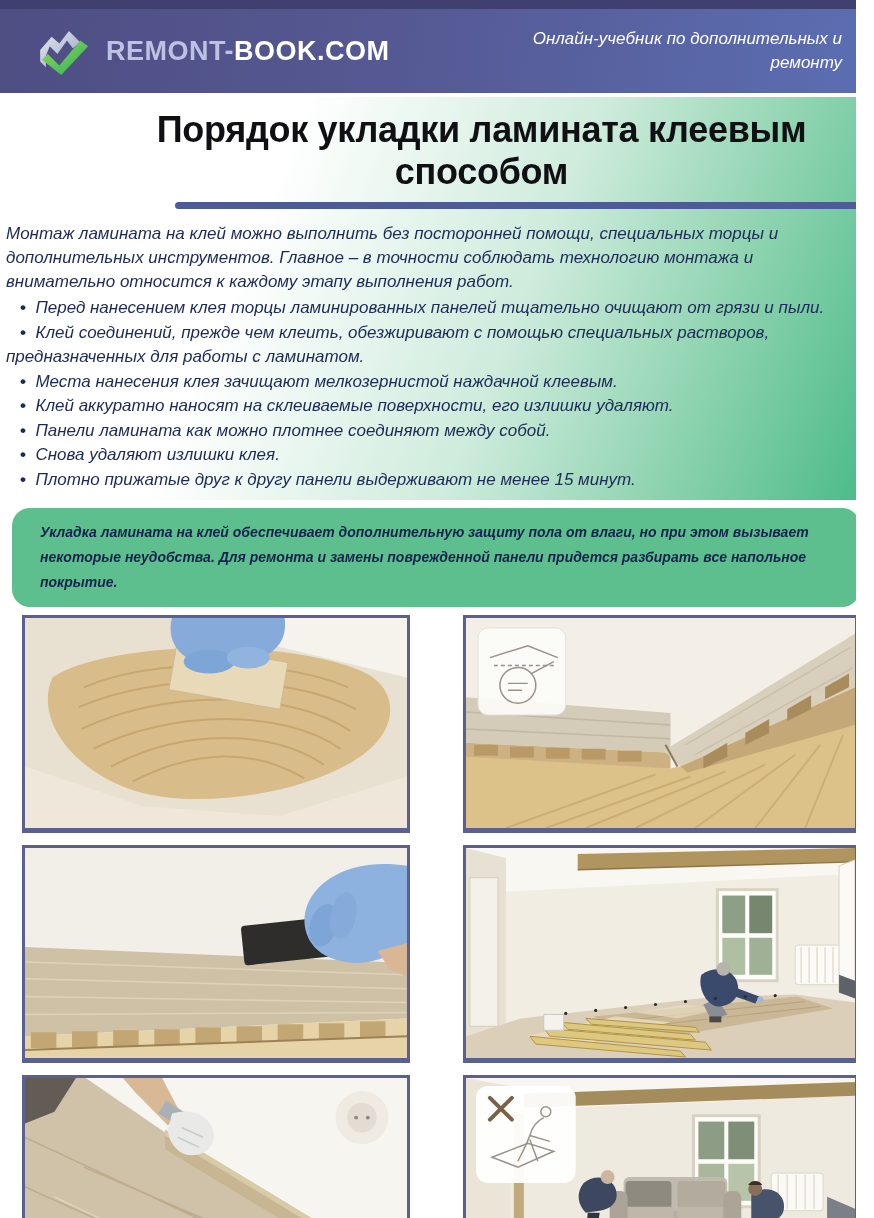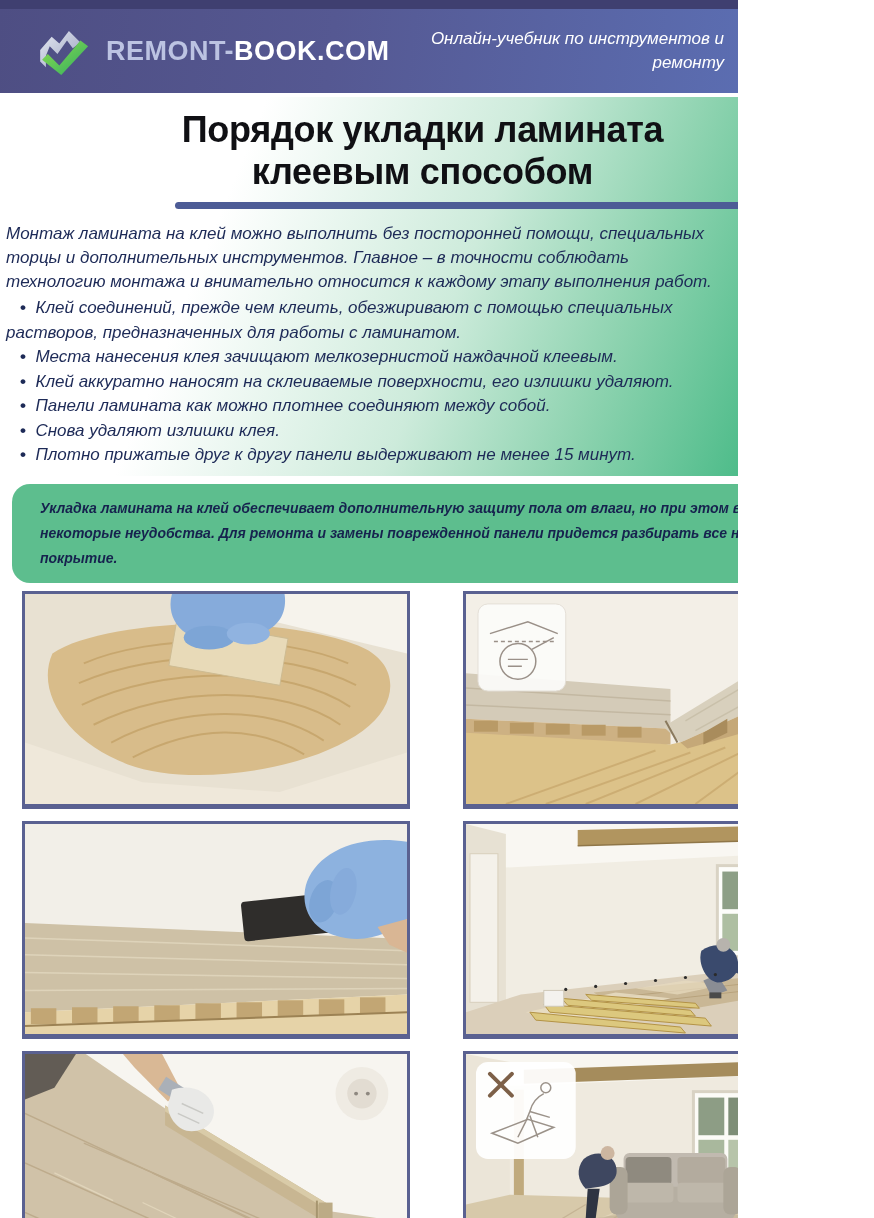--- a/index.html
+++ b/index.html
@@ -1,16 +1,16 @@
 <!DOCTYPE html>
 <html lang="ru"><head>
 <meta charset="utf-8">
 <style>
   html,body{margin:0;padding:0;background:#ffffff;}
-  .page{width:738px;height:1218px;position:relative;overflow:hidden;background:#ffffff;
+  .page{width:856px;height:1218px;position:relative;overflow:hidden;background:#ffffff;
         font-family:"Liberation Sans",sans-serif;}
 
   
   .header{height:93px;background:linear-gradient(97deg,#4e4e83 0%,#555892 45%,#5b6db1 100%);
           position:relative;display:flex;align-items:center;justify-content:space-between;}
   .header::before{content:"";position:absolute;top:0;left:0;right:0;height:9px;background:#3f3f70;}
   .logo{display:flex;align-items:center;margin-left:38px;margin-top:10px;cursor:pointer;}
   .logo svg{width:58px;height:46px;margin-right:10px;}
   .brand{font-size:27px;font-weight:700;letter-spacing:.5px;}
   .brand .pre{color:#bcc3e2;}
@@ -61,31 +61,32 @@
             <stop offset="0" stop-color="#8fdc4e"></stop>
               <stop offset="1" stop-color="#2fae60"></stop>
           </linearGradient>
         </defs>
         <polygon points="2,22 14,8 22,15 32,2 44,14 36,20 30,12 20,26 12,18 8,28 8,40 2,34" fill="url(#gray)"></polygon>
         <polygon points="10,26 22,38 44,12 52,18 24,48 4,32" fill="url(#grn)"></polygon>
       </svg>
       <span class="brand"><span class="pre">REMONT-</span><span class="suf">BOOK.COM</span></span>
     </div>
     <div class="tagline">
-      <div>Онлайн-учебник по инструментов и</div>
+      <div>Онлайн-учебник по дополнительных и</div>
       <div>ремонту</div>
     </div>
   </header>
   <div class="sep"></div>
 
   <section class="green-zone">
     <h1 class="title">Порядок укладки ламината клеевым способом</h1>
     <div class="title-bar"></div>
     <p class="intro">Монтаж ламината на клей можно выполнить без посторонней помощи, специальных торцы и дополнительных инструментов. Главное – в точности соблюдать технологию монтажа и внимательно относится к каждому этапу выполнения работ.</p>
     <ul class="steps">
+      <li>Перед нанесением клея торцы ламинированных панелей тщательно очищают от грязи и пыли.</li>
       <li>Клей соединений, прежде чем клеить, обезжиривают с помощью специальных растворов, предназначенных для работы с ламинатом.</li>
       <li>Места нанесения клея зачищают мелкозернистой наждачной клеевым.</li>
       <li>Клей аккуратно наносят на склеиваемые поверхности, его излишки удаляют.</li>
       <li>Панели ламината как можно плотнее соединяют между собой.</li>
       <li>Снова удаляют излишки клея.</li>
       <li>Плотно прижатые друг к другу панели выдерживают не менее 15 минут.</li>
     </ul>
   </section>
 
   <div class="callout-wrap">

